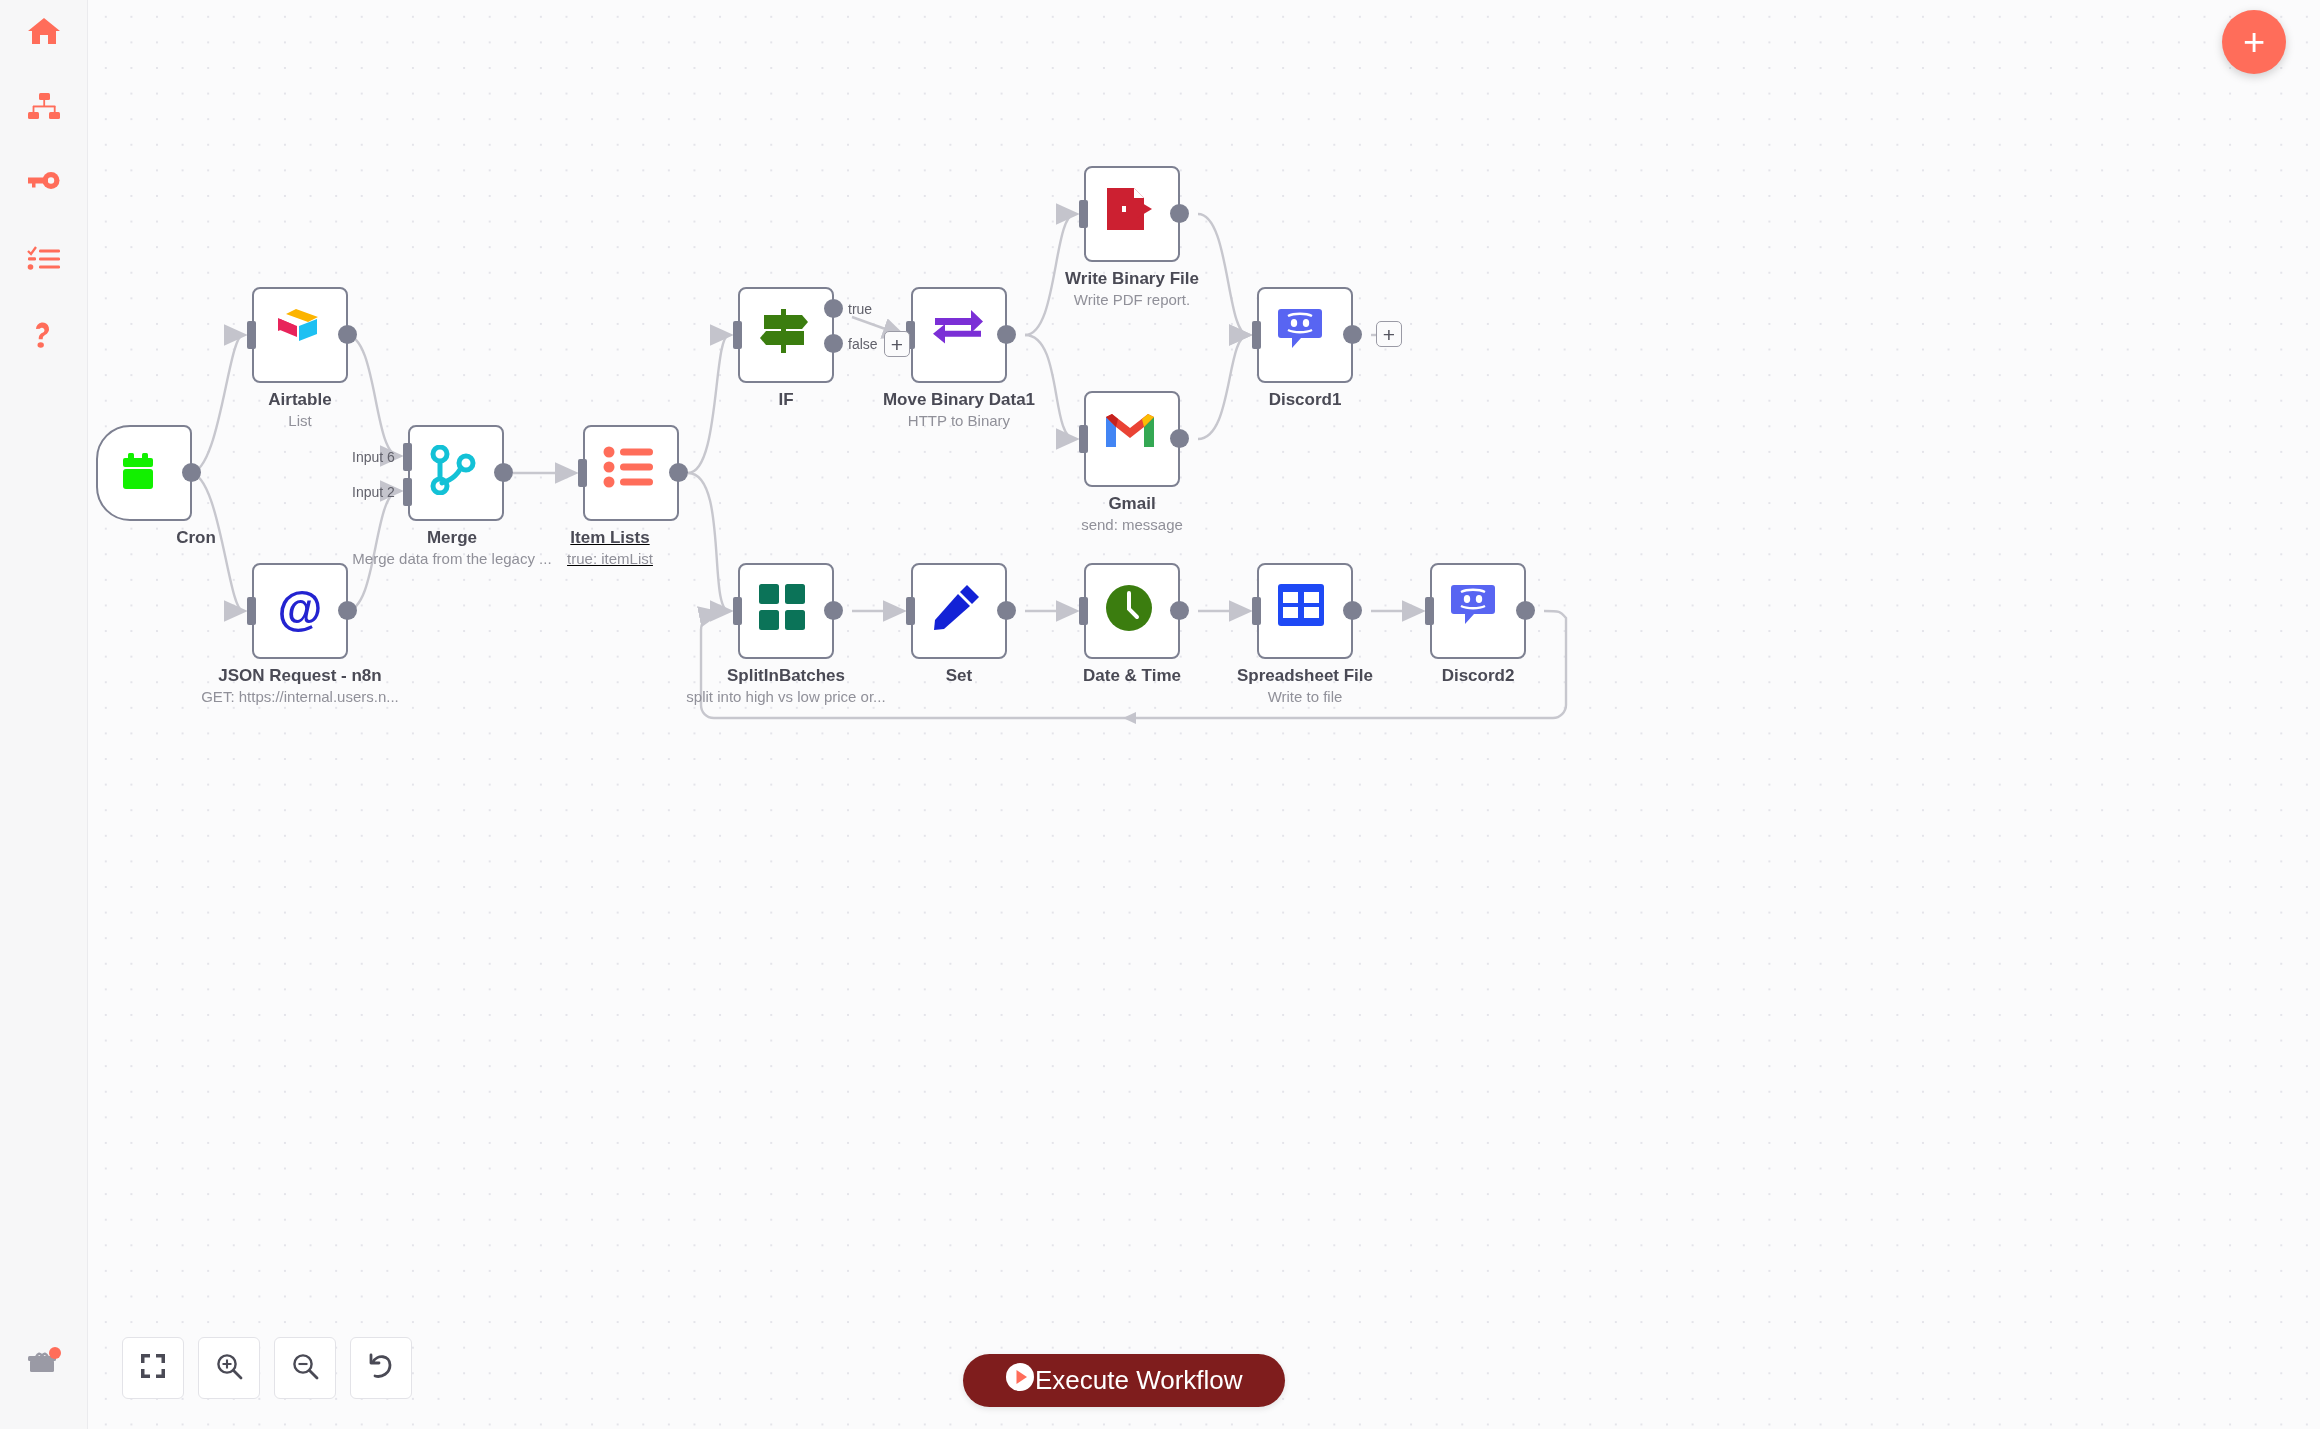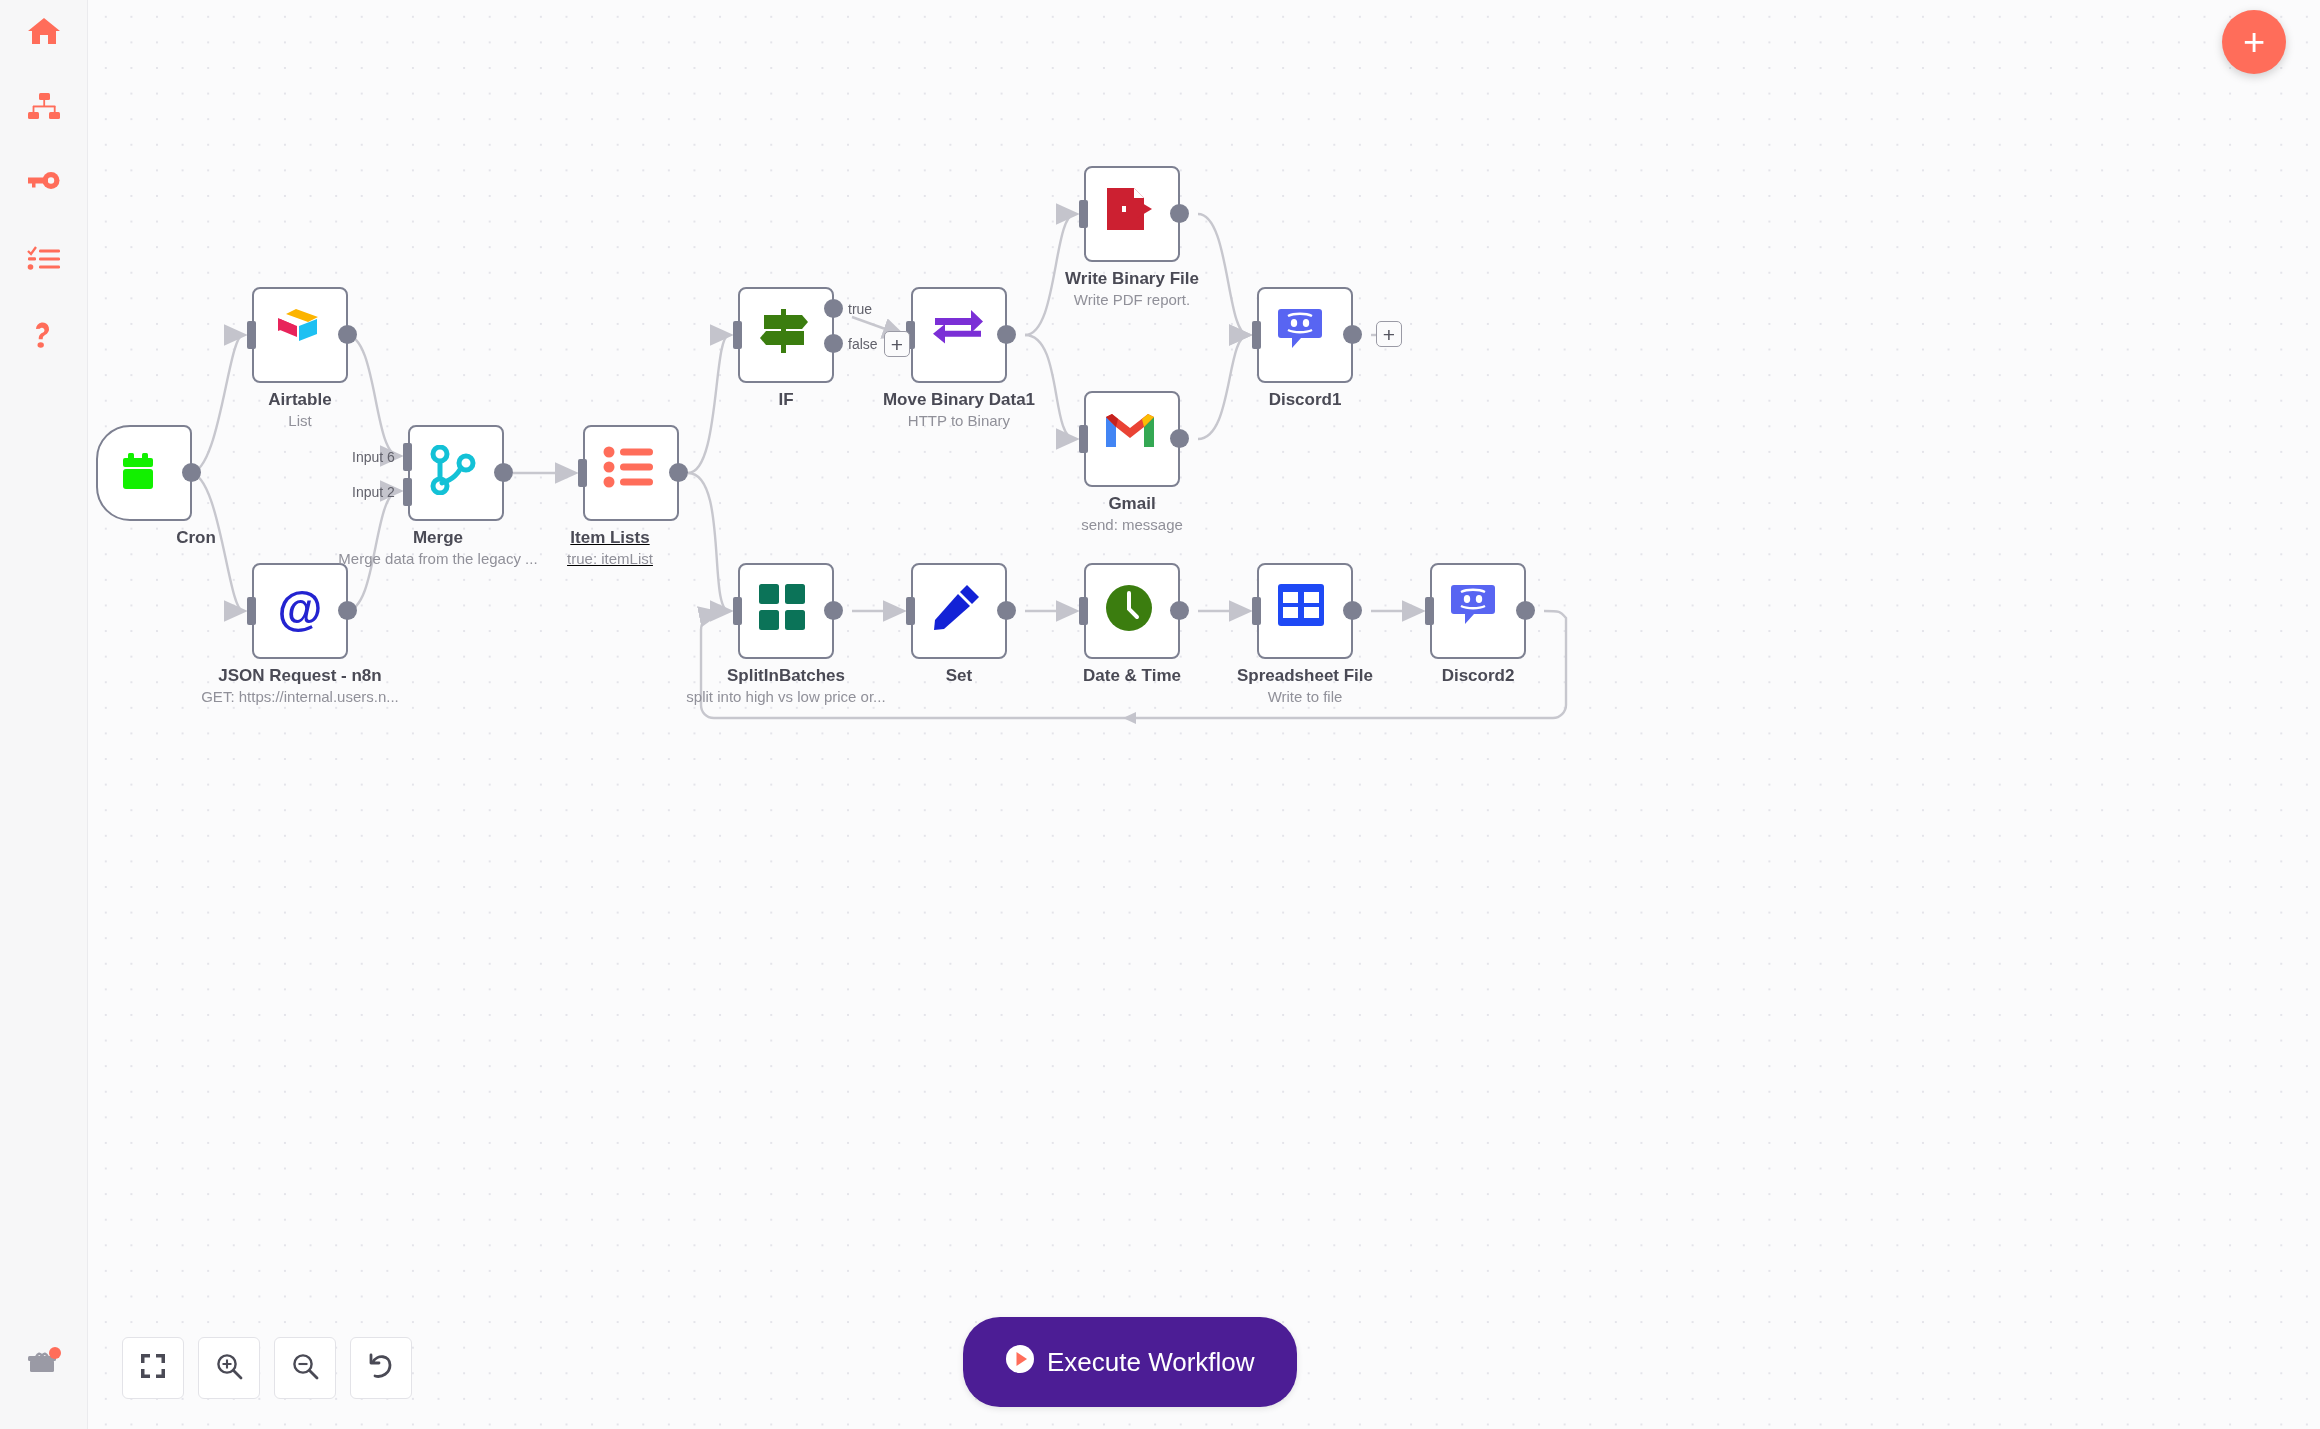--- a/index.html
+++ b/index.html
@@ -134,24 +134,24 @@
   .zbtn {
     width: 62px; height: 62px;
     background: #fff;
     border: 1px solid #e3e3e8;
     border-radius: 6px;
     display: flex; align-items: center; justify-content: center;
     cursor: pointer;
   }
   #execute-btn {
     position: absolute; left: 963px; bottom: 22px;
-    height: 90px; padding: 0 42px;
-    background: #4c1d95; color: #fff;
+    height: 53px; padding: 0 42px;
+    background: #7f1d1d; color: #fff;
     border: none; border-radius: 37px;
-    display: flex; align-items: center; gap: 12px;
+    display: flex; align-items: center; gap: 0;
     font-size: 26px; font-family: "Liberation Sans", sans-serif;
     cursor: pointer; z-index: 60;
     box-shadow: 0 2px 6px rgba(0,0,0,.10);
   }
 </style>
 </head>
 <body>
 
 <div id="app">
 
@@ -333,21 +333,21 @@
           <path d="M12 16 L12 34" stroke="#13c1d6" stroke-width="5" fill="none"></path>
           <path d="M14 38 C26 34 30 28 33 23" stroke="#13c1d6" stroke-width="5" fill="none" stroke-linecap="round"></path>
         </svg>
       </span>
     </div>
     <div class="ep-in" style="left:315px; top:443px;"></div>
     <div class="ep-in" style="left:315px; top:478px;"></div>
     <div class="ep-text" style="left:264px; top:449px;">Input 6</div>
     <div class="ep-text" style="left:264px; top:484px;">Input 2</div>
     <div class="ep-out" style="left:406px; top:463px;"></div>
-    <div class="node-label" style="left:220px; top:527px;">
+    <div class="node-label" style="left:234px; top:527px;">
       <div class="node-title">Merge</div>
       <div class="node-sub">Merge data from the legacy ...</div>
     </div>
 
     <div class="node" style="left:495px; top:425px;">
       <span class="icon">
         <svg width="52" height="44" viewBox="0 0 52 44">
           <circle cx="6" cy="7" r="5.5" fill="#ff6d5a"></circle>
           <circle cx="6" cy="22" r="5.5" fill="#ff6d5a"></circle>
           <circle cx="6" cy="37" r="5.5" fill="#ff6d5a"></circle>

